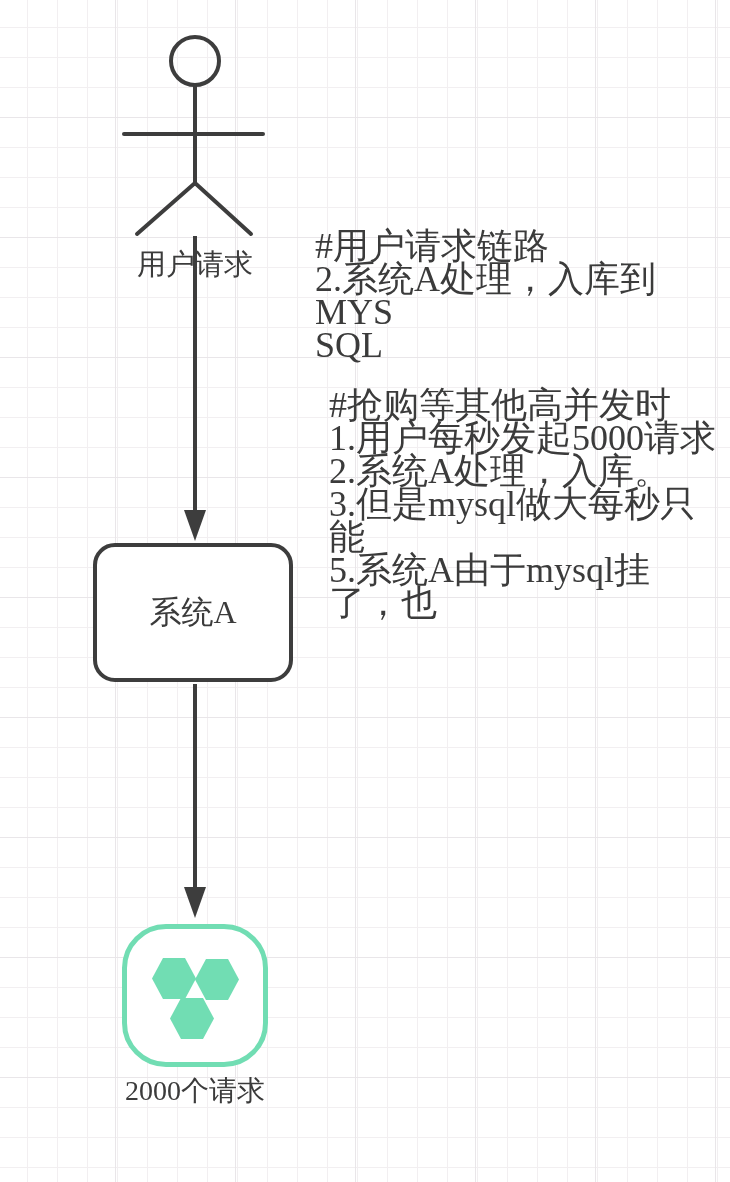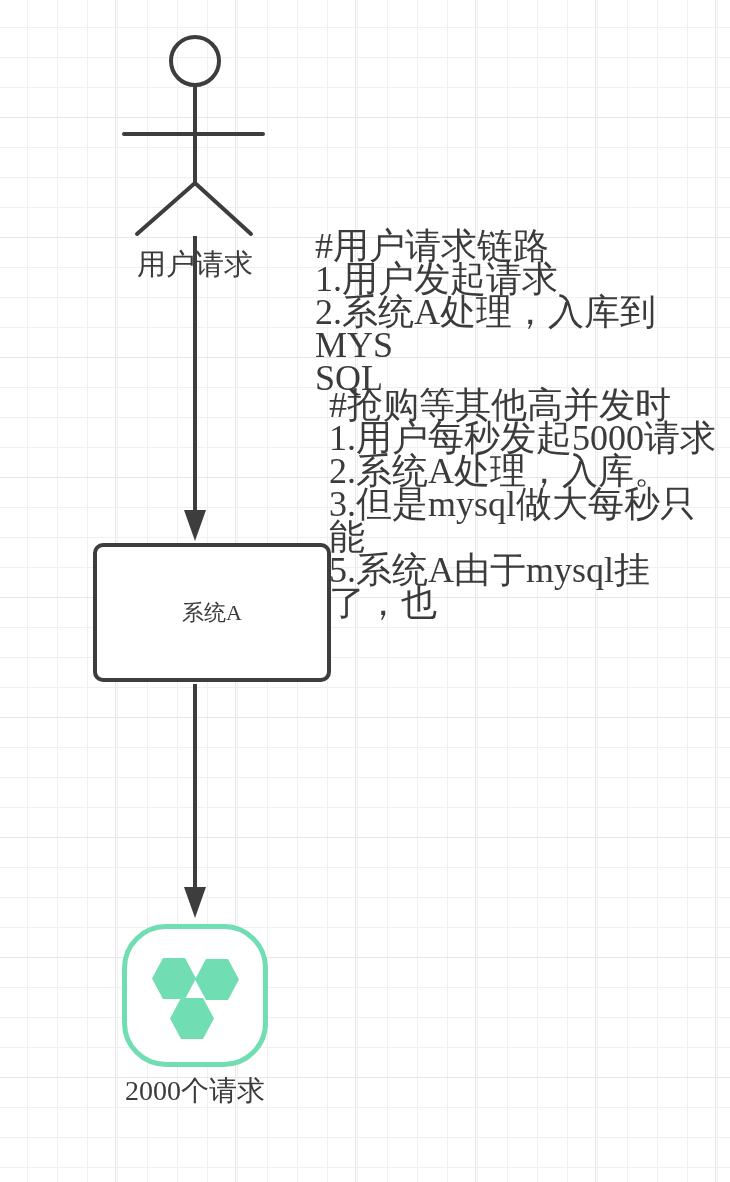--- a/index.html
+++ b/index.html
@@ -20,25 +20,25 @@
     color: #3b3b3b;
   }
   .shape-layer { position:absolute; left:0; top:0; }
 
   .actor-label {
     position:absolute; left:75px; top:248px; width:240px;
     text-align:center; font-size:29px; line-height:33px;
   }
 
   .system-box {
-    position:absolute; left:93px; top:543px; width:238px; height:139px;
+    position:absolute; left:93px; top:543px; width:200px; height:139px;
     box-sizing:border-box;
-    border:4px solid #3d3d3d; border-radius:10px; background:#ffffff;
+    border:4px solid #3d3d3d; border-radius:22px; background:#ffffff;
     display:flex; align-items:center; justify-content:center;
-    font-size:22px;
+    font-size:32px;
   }
 
   .mysql-node {
     position:absolute; left:122px; top:924px; width:146px; height:143px;
     box-sizing:border-box;
     border:5px solid #71ddb3; border-radius:44px; background:#ffffff;
   }
   .hex {
     position:absolute; width:44px; height:41px; background:#71ddb3;
     clip-path: polygon(25% 0%, 75% 0%, 100% 50%, 75% 100%, 25% 100%, 0% 50%);
@@ -93,21 +93,20 @@
     <span class="hex hex-tr"></span>
     <span class="hex hex-b"></span>
   </div>
 
   <div class="mysql-label">
     <div>2000个请求</div>
   </div>
 
   <div class="note note-1">
     <div>#用户请求链路</div>
-    <div>1.用户发起请求</div>
     <div>2.系统A处理，入库到MYS</div>
     <div>SQL</div>
   </div>
 
   <div class="note note-2">
     <div>#抢购等其他高并发时</div>
     <div>1.用户每秒发起5000请求</div>
     <div>2.系统A处理，入库。</div>
     <div>3.但是mysql做大每秒只能</div>
     <div>5.系统A由于mysql挂了，也</div>

